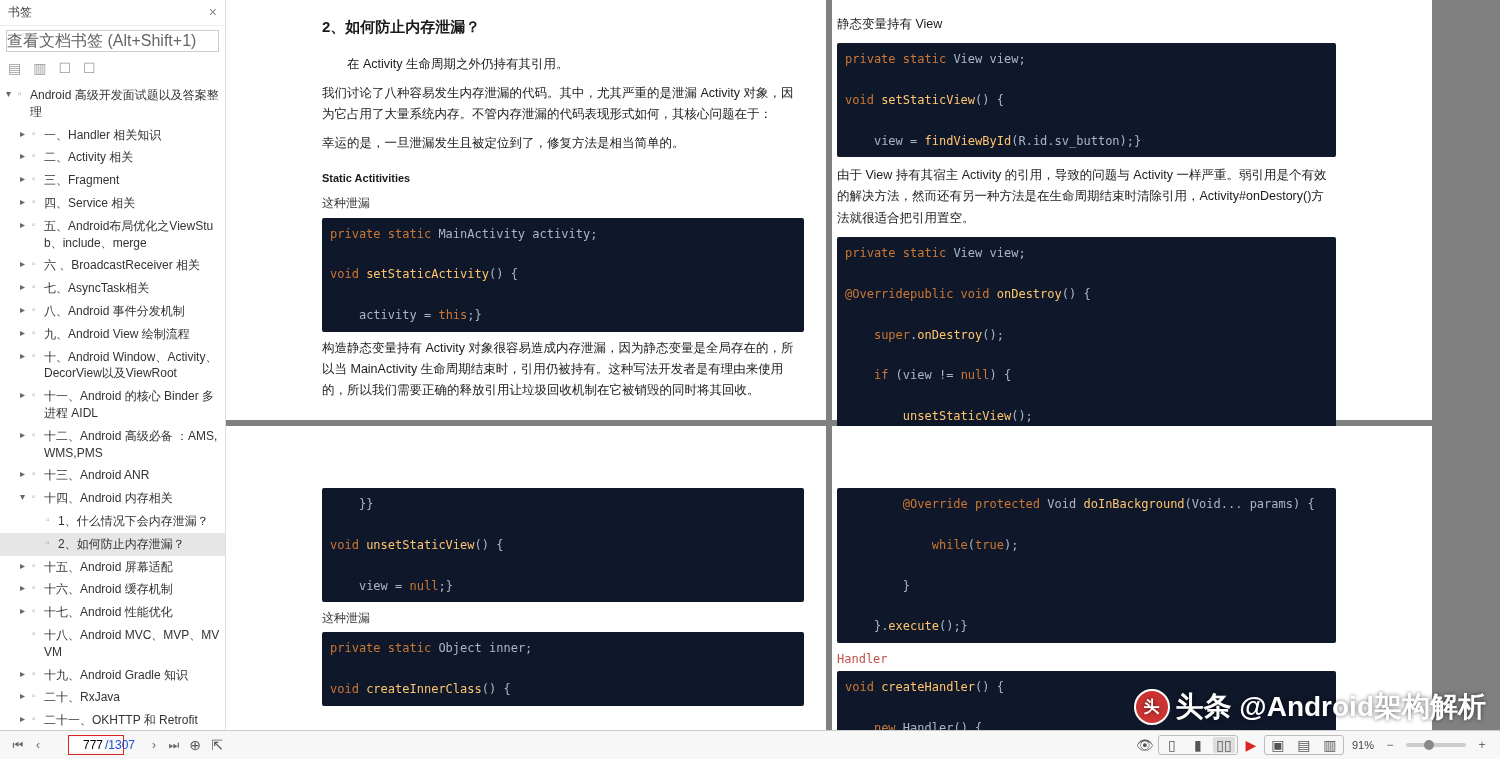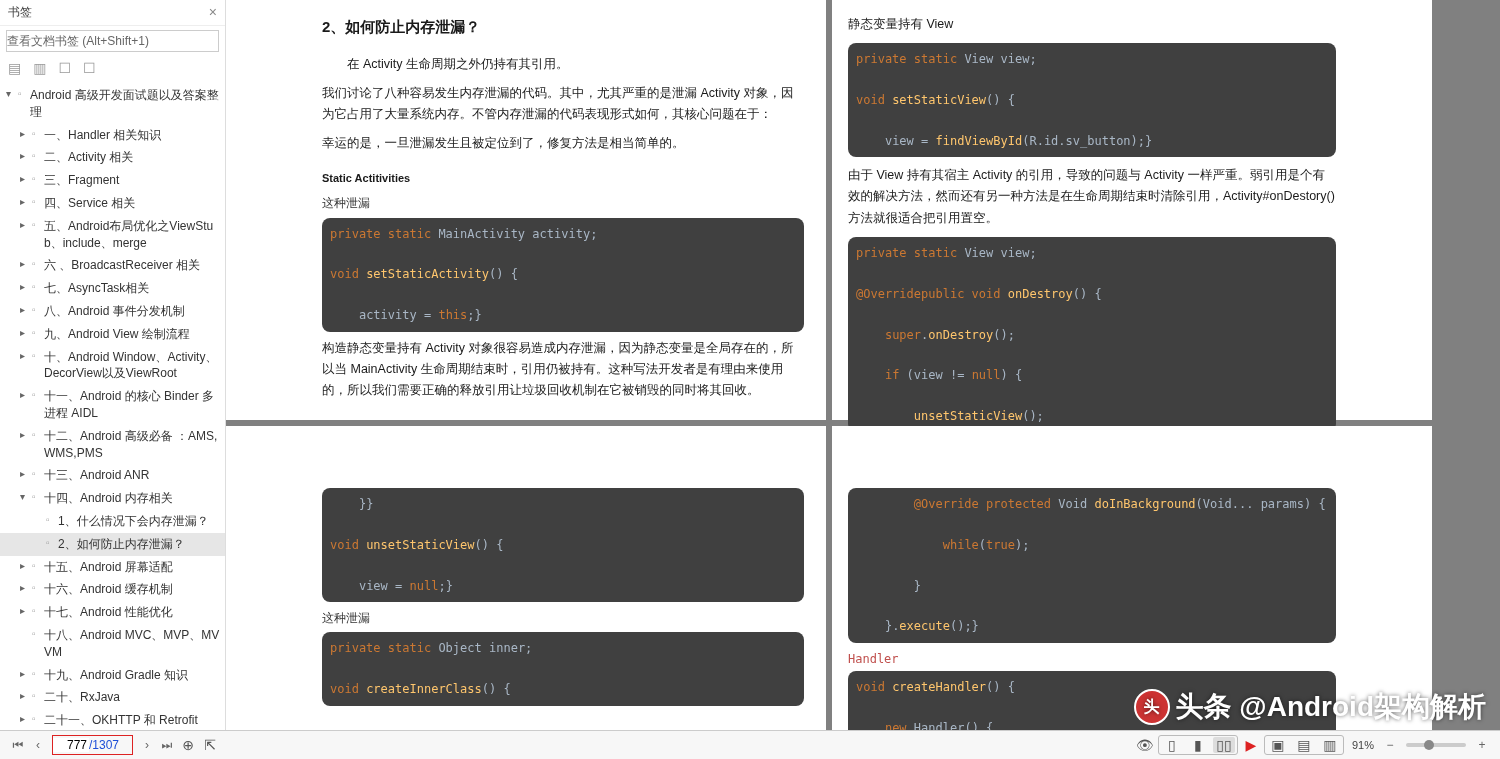--- a/index.html
+++ b/index.html
@@ -3,54 +3,54 @@
 <meta charset="utf-8">
 <style>
 * { margin:0; padding:0; box-sizing:border-box; }
 html,body { width:1500px; height:759px; font-family:"Microsoft YaHei","SimSun",sans-serif; font-size:12px; background:#fff; overflow:hidden; }
 .app { display:flex; height:730px; }
 .sidebar { width:226px; border-right:1px solid #ddd; display:flex; flex-direction:column; background:#fff; }
 .sb-head { display:flex; padding:4px 8px 4px 8px; border-bottom:1px solid #eee; }
 .sb-title { flex:1; color:#444; font-size:12px; }
 .sb-close { color:#888; font-size:14px; cursor:pointer; }
 .sb-search { margin:4px 6px; }
-.sb-search input { width:100%; height:22px; border:1px solid #ccc; padding:0 0; font-size:12px; color:#666; }
+.sb-search input { width:100%; height:22px; border:1px solid #ccc; padding:0 0; font-size:16px; color:#666; }
 .sb-icons { display:flex; gap:12px; padding:4px 8px 6px 8px; color:#999; font-size:14px; }
 .tree { flex:1; overflow:auto; padding:2px 0 8px 0; font-size:12px; color:#333; }
 .tn { display:flex; align-items:flex-start; padding:3px 4px 3px 6px; line-height:1.4; cursor:pointer; }
 .tn .arrow { width:12px; color:#666; font-size:10px; flex:none; }
 .tn .pg { width:10px; color:#999; font-size:10px; margin-right:2px; flex:none; }
 .tn .lbl { flex:1; word-break:break-all; }
 .lvl0 { padding-left:6px; }
 .lvl1 { padding-left:20px; }
 .lvl2 { padding-left:34px; }
 .tn.sel { background:#e6e6e6; }
 
 .pages { flex:1; background:#808080; overflow:hidden; display:flex; flex-wrap:wrap; gap:6px; padding:0 0 0 0; align-content:flex-start; position:relative; }
 .page { background:#fff; position:relative; }
 .p-top { width:600px; height:420px; }
 .p-bot { width:600px; height:304px; }
 .p-pad { padding:14px 22px 18px 96px; font-size:13px; color:#1a1a1a; line-height:1.7; }
-.p-top-right .p-pad, .p-bot-right .p-pad { padding-left:16px; padding-right:96px; }
+.p-top-right .p-pad, .p-bot-right .p-pad { padding-left:5px; padding-right:96px; }
 .h2 { font-weight:bold; font-size:15px; margin-bottom:14px; }
 .para { font-size:12.5px; margin-bottom:8px; }
 .indent { text-indent:2em; }
 .h3 { font-weight:bold; font-size:11px; margin:14px 0 6px 0; }
 .small { font-size:12px; color:#333; margin:6px 0 4px 0; }
-.code { background:#404040; color:#ccc; font-family:Consolas,monospace; font-size:12px; padding:6px 8px; line-height:1.7; border-radius:8px; margin:2px 0; white-space:pre; overflow:hidden; }
+.code { background:#0f172a; color:#ccc; font-family:Consolas,monospace; font-size:12px; padding:6px 8px; line-height:1.7; border-radius:2px; margin:2px 0; white-space:pre; overflow:hidden; }
 .kw   { color:#cc7832; }
 .type { color:#a9b7c6; }
 .fn   { color:#ffc66d; font-weight:normal; }
 .id   { color:#a9b7c6; }
 .pun  { color:#a9b7c6; }
 .cs-red { color:#c0504d; font-family:Consolas,monospace; font-size:12px; }
 
 .footer { height:29px; border-top:1px solid #ccc; display:flex; align-items:center; padding:0 8px; background:#f7f7f7; font-size:12px; color:#444; }
 .nav-btn { width:20px; text-align:center; color:#666; cursor:pointer; }
-.page-box { border:1.5px solid #d22; width:81px; height:20px; display:flex; align-items:center; margin:0 4px; }
+.page-box { border:1.5px solid #d22; width:56px; height:20px; display:flex; align-items:center; margin:0 20px; }
 .page-box input { border:none; width:36px; text-align:right; font-size:12px; padding:0 2px; outline:none; }
 .page-total { color:#1d4ed8; font-size:12px; }
 .spacer { flex:1; }
 .f-icon { width:22px; text-align:center; color:#555; cursor:pointer; font-size:14px; }
 .f-icon.red { color:#d22; }
 .zoom { font-size:11px; color:#444; margin:0 6px; }
 .slider { width:60px; height:4px; background:#ccc; border-radius:2px; position:relative; margin:0 6px; }
 .slider::after { content:""; position:absolute; left:30%; top:-3px; width:10px; height:10px; border-radius:50%; background:#888; }
 .pill { border:1px solid #bbb; border-radius:3px; padding:1px 2px; display:flex; gap:4px; margin:0 2px; }
 .watermark { position:absolute; right:14px; bottom:4px; font-size:28px; font-weight:bold; color:#fff; text-shadow:0 0 4px rgba(0,0,0,.6); display:flex; align-items:center; gap:6px; pointer-events:none; }

